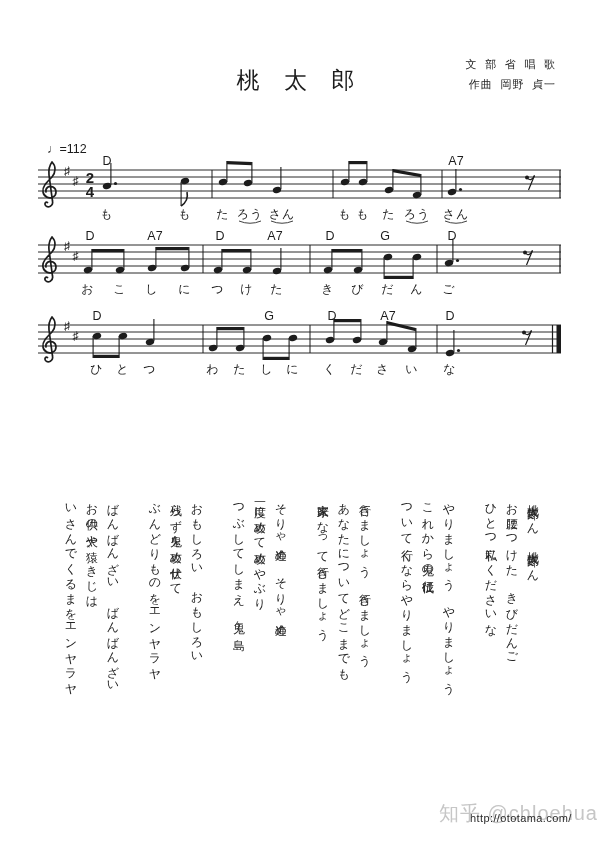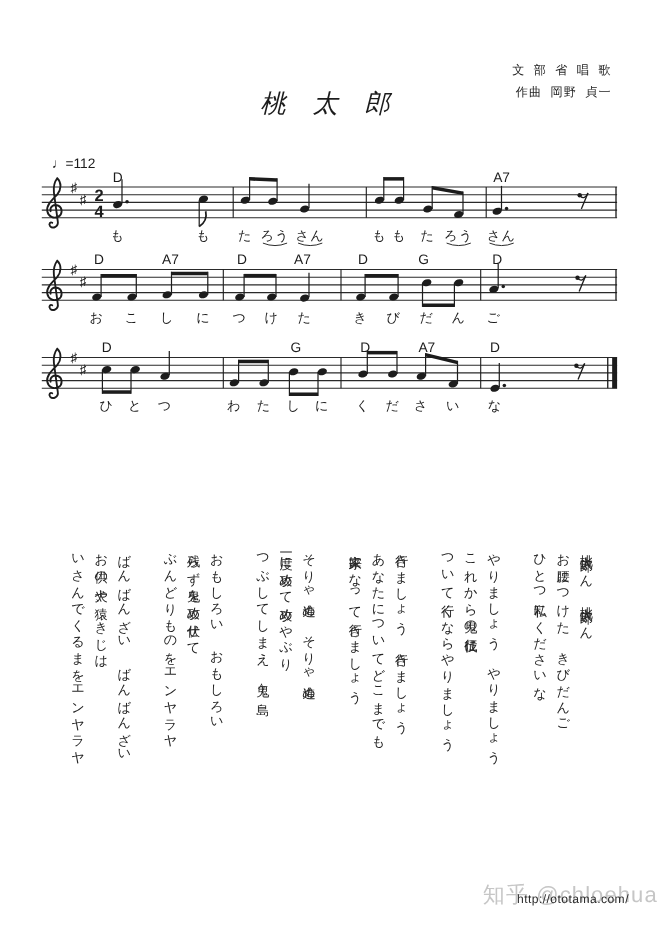--- a/index.html
+++ b/index.html
@@ -2,22 +2,22 @@
 <html><head>
 <meta charset="utf-8">
 <style>
   html,body{margin:0;padding:0;}
   body{
     width:600px;height:849px;position:relative;background:#ffffff;overflow:hidden;
     font-family:"Liberation Sans","DejaVu Sans",sans-serif;color:#1c1c1c;
   }
   .page{position:absolute;inset:0;background:#ffffff;}
   .song-title{
-    position:absolute;top:79px;left:0;width:100%;text-align:center;
-    font-size:23px;letter-spacing:9px;color:#1c1c1c;font-weight:normal;font-style:italic;
+    position:absolute;top:65px;left:0;width:100%;text-align:center;
+    font-size:23px;letter-spacing:9px;color:#1c1c1c;font-weight:normal;
   }
   .credits{
     position:absolute;top:55px;right:44px;text-align:right;
     font-size:11px;line-height:20px;color:#1c1c1c;letter-spacing:1px;font-family:Liberation Mono, monospace;
   }
   #score{position:absolute;top:0;left:0;}
   svg text{
     font-family:"Liberation Sans","DejaVu Sans",sans-serif;
     fill:#1c1c1c;
   }

